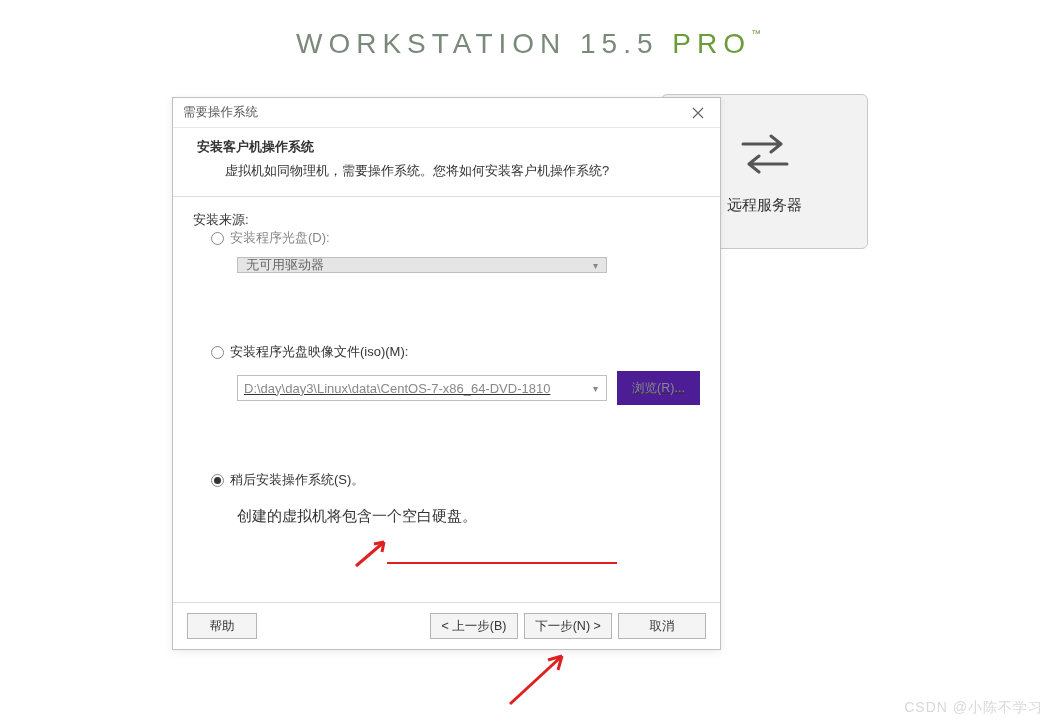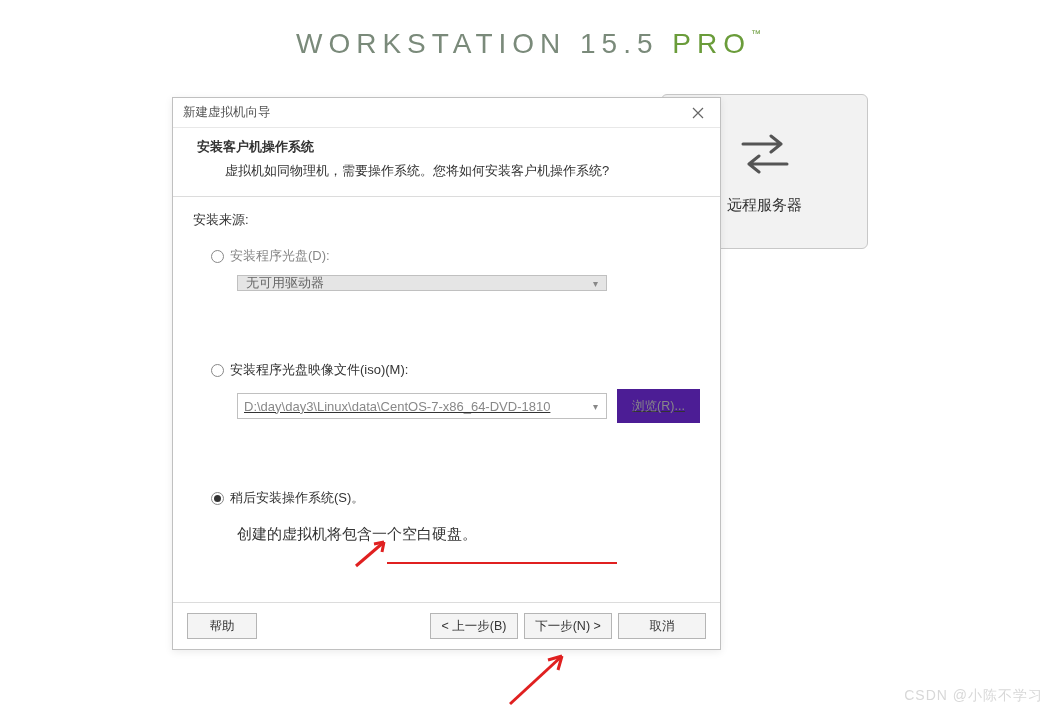--- a/index.html
+++ b/index.html
@@ -108,21 +108,20 @@
       padding-left: 28px;
     }
     .dialog-body {
       flex: 1;
       padding: 14px 20px 10px 20px;
       font-size: 13px;
       color: #333;
       position: relative;
     }
     .source-label {
-      margin-bottom: 18px;
       font-size: 13px;
     }
     .radio-row {
       display: flex;
       align-items: center;
       gap: 6px;
       margin-left: 18px;
       margin-bottom: 10px;
     }
     .radio {
@@ -236,21 +235,21 @@
       position: absolute;
       height: 2px;
       background: #e02020;
     }
     .arrow-anno {
       position: absolute;
       pointer-events: none;
     }
     .watermark {
       position: absolute;
-      bottom: 22px;
+      bottom: 10px;
       right: 14px;
       font-size: 14px;
       color: #d8d8d8;
       letter-spacing: 1px;
     }
   </style>
 </head>
 <body>
 
 <div class="app-title">
@@ -260,21 +259,21 @@
 <div class="remote-card">
   <svg class="remote-card-icon" viewBox="0 0 56 50">
     <path d="M6 16 L44 16 M44 16 L34 8 M44 16 L34 24" stroke="#555" stroke-width="3" fill="none" stroke-linecap="round" stroke-linejoin="round"></path>
     <path d="M50 36 L12 36 M12 36 L22 28 M12 36 L22 44" stroke="#555" stroke-width="3" fill="none" stroke-linecap="round" stroke-linejoin="round"></path>
   </svg>
   <span class="remote-card-label">远程服务器</span>
 </div>
 
 <div class="dialog">
   <div class="dialog-titlebar">
-    <span>新建虚拟机向导</span>
+    <span>需要操作系统</span>
     <span class="spacer"></span>
     <div class="dialog-close">
       <svg width="12" height="12" viewBox="0 0 12 12">
           <path d="M1 1 L11 11 M11 1 L1 11" stroke="#666" stroke-width="1.2"></path>
         </svg>
     </div>
   </div>
 
   <div class="dialog-header">
     <div class="dialog-header-title">安装客户机操作系统</div>

